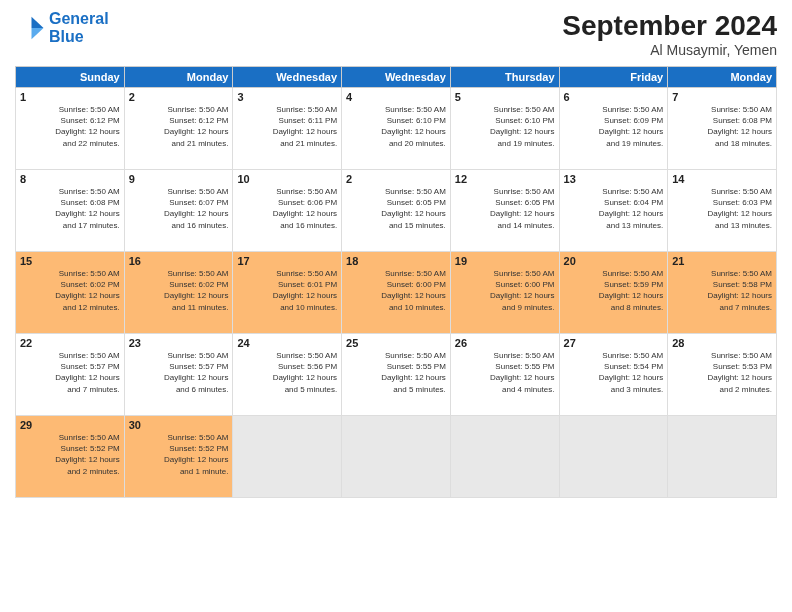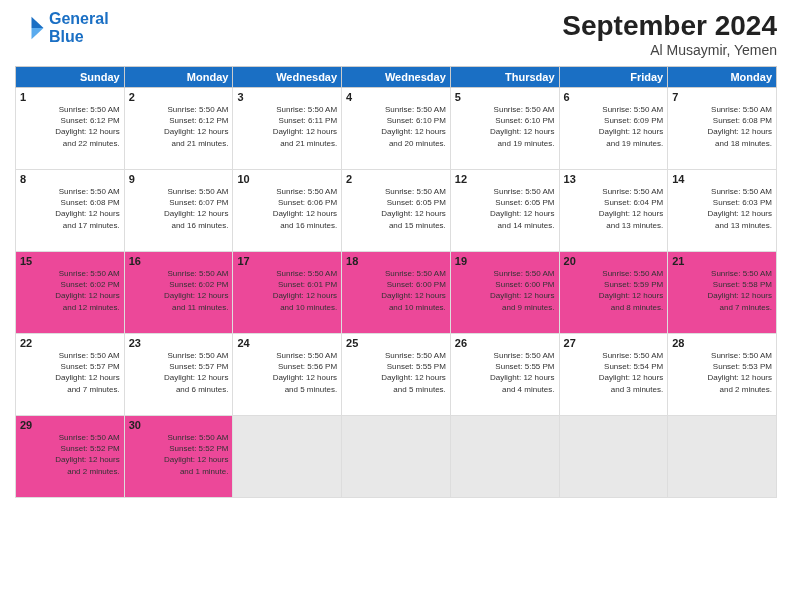--- a/index.html
+++ b/index.html
@@ -85,21 +85,21 @@
       display: block;
       margin-bottom: 1px;
     }
     .day-info {
       font-size: 8px;
       line-height: 1.4;
       color: #333;
       text-align: right;
     }
     .row-shaded td {
-      background: #ec4899;
+      background: #fdba74;
     }
     .row-shaded td.empty {
       background: #e8e8e8;
     }
   </style>
 </head>
 <body>
 
 <div class="page">
   <div class="header">

